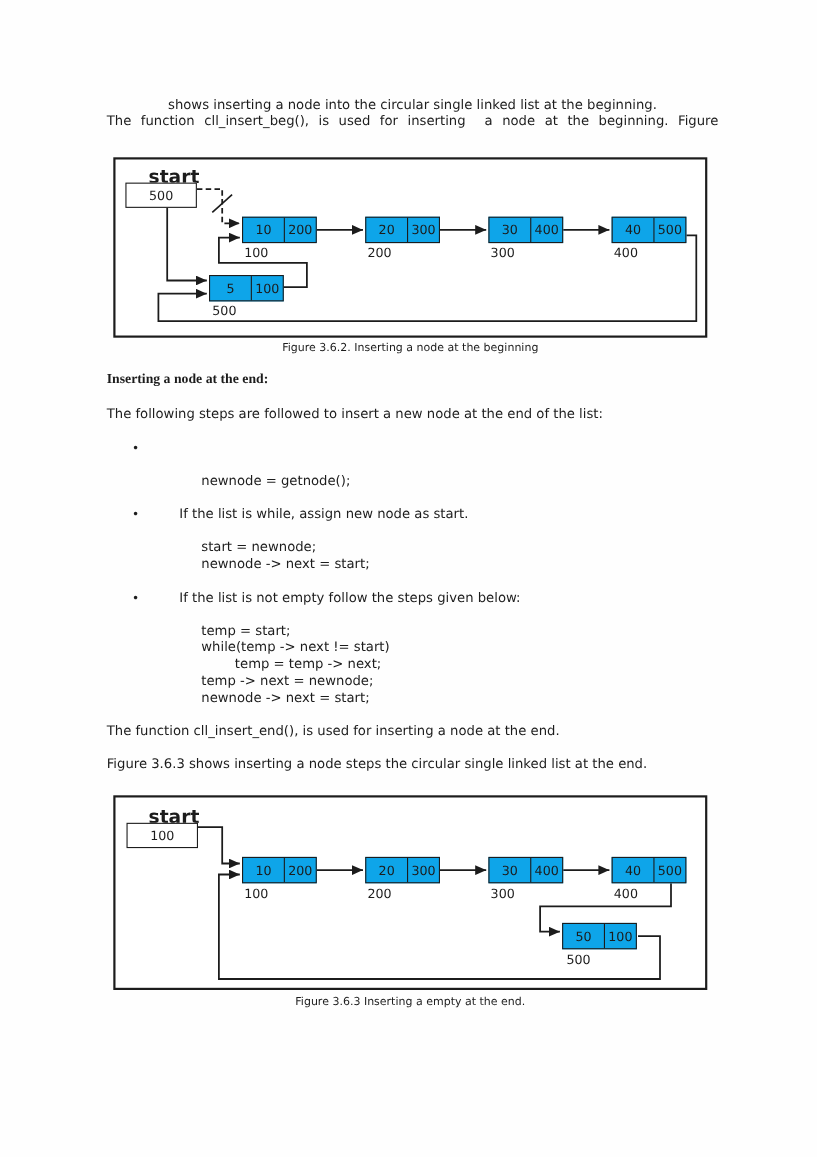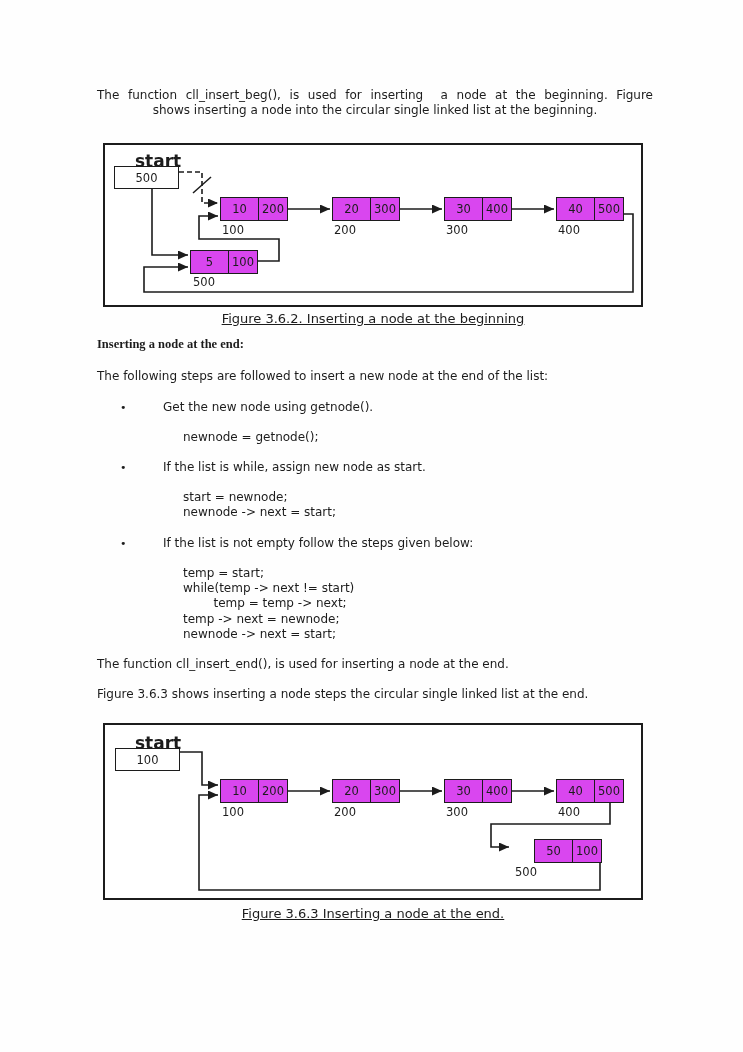--- a/index.html
+++ b/index.html
@@ -20,36 +20,36 @@
   .code { position:absolute; left:183px; white-space:pre; line-height:15.2px; font-size:12px; }
   .figure { position:absolute; left:103px; width:540px; border:2px solid #1c1c1c; background:#fff; }
   .figure svg { position:absolute; left:0; top:0; }
   .start-label { position:absolute; font-weight:bold; font-size:17px; }
   .start-box {
     position:absolute; width:65px; height:23px; border:1.6px solid #1c1c1c;
     background:#fff; display:flex; align-items:center; justify-content:center; font-size:11.5px;
   }
   .node {
     position:absolute; width:68px; height:24px; border:1.6px solid #1c1c1c;
-    background:#d946ef; display:flex;
+    background:#0ea5e9; display:flex;
   }
   .cell { display:flex; align-items:center; justify-content:center; font-size:11.5px; height:100%; }
   .cell.d { width:38px; border-right:1.6px solid #1c1c1c; }
   .cell.n { flex:1; }
   .addr { position:absolute; font-size:11.5px; line-height:12px; }
-  .caption { position:absolute; left:103px; width:540px; text-align:center; font-size:13px;text-decoration:underline; }
+  .caption { position:absolute; left:103px; width:540px; text-align:center; font-size:10px; }
 </style>
 </head>
 <body>
 
 <div class="page">
 
   <div class="abs" style="left:97px; top:88px; width:556px;">
+    <div class="line cline">shows inserting a node into the circular single linked list at the beginning.</div>
     <div class="line jline">The function cll_insert_beg(), is used for inserting  a node at the beginning. Figure</div>
-    <div class="line cline">shows inserting a node into the circular single linked list at the beginning.</div>
   </div>
 
   <div class="figure" style="top:143px; height:164px;">
     <svg width="536" height="160">
       <defs>
         <marker id="ah1" markerUnits="userSpaceOnUse" markerWidth="10" markerHeight="9" refX="10" refY="4.5" orient="auto">
           <path d="M0,0 L10,4.5 L0,9 z" fill="#1c1c1c"></path>
         </marker>
       </defs>
       <path d="M74,27 L97,27 L97,58 L113,58" fill="none" stroke="#1c1c1c" stroke-width="1.6" stroke-dasharray="5 3" marker-end="url(#ah1)"></path>
@@ -98,21 +98,20 @@
     <div class="addr" style="left:88px; top:131px;">500</div>
   </div>
 
   <div class="caption" style="top:311px;">Figure 3.6.2. Inserting a node at the beginning</div>
 
   <div class="abs heading" style="left:97px; top:337px;font-family:Liberation Serif, serif;">Inserting a node at the end:</div>
   <div class="abs line" style="left:97px; top:369px;">The following steps are followed to insert a new node at the end of the list:</div>
 
   <div class="bullet-row" style="top:400px;">
     <span class="bullet-dot">•</span>
-    <span class="bullet-text">Get the new node using getnode().</span>
   </div>
   <div class="code" style="top:430px;">newnode = getnode();</div>
 
   <div class="bullet-row" style="top:460px;">
     <span class="bullet-dot">•</span>
     <span class="bullet-text">If the list is while, assign new node as start.</span>
   </div>
   <div class="code" style="top:490px;">start = newnode;
 newnode -&gt; next = start;</div>
 
@@ -166,22 +165,22 @@
       <span class="cell n">400</span>
     </div>
     <div class="addr" style="left:341px; top:81px;">300</div>
 
     <div class="node" style="left:451px; top:54px;">
       <span class="cell d">40</span>
       <span class="cell n">500</span>
     </div>
     <div class="addr" style="left:453px; top:81px;">400</div>
 
-    <div class="node" style="left:429px; top:114px;">
+    <div class="node" style="left:406px; top:114px;">
       <span class="cell d">50</span>
       <span class="cell n">100</span>
     </div>
     <div class="addr" style="left:410px; top:141px;">500</div>
   </div>
 
-  <div class="caption" style="top:906px;">Figure 3.6.3 Inserting a node at the end.</div>
+  <div class="caption" style="top:906px;">Figure 3.6.3 Inserting a empty at the end.</div>
 
 </div>
 
 </body></html>

